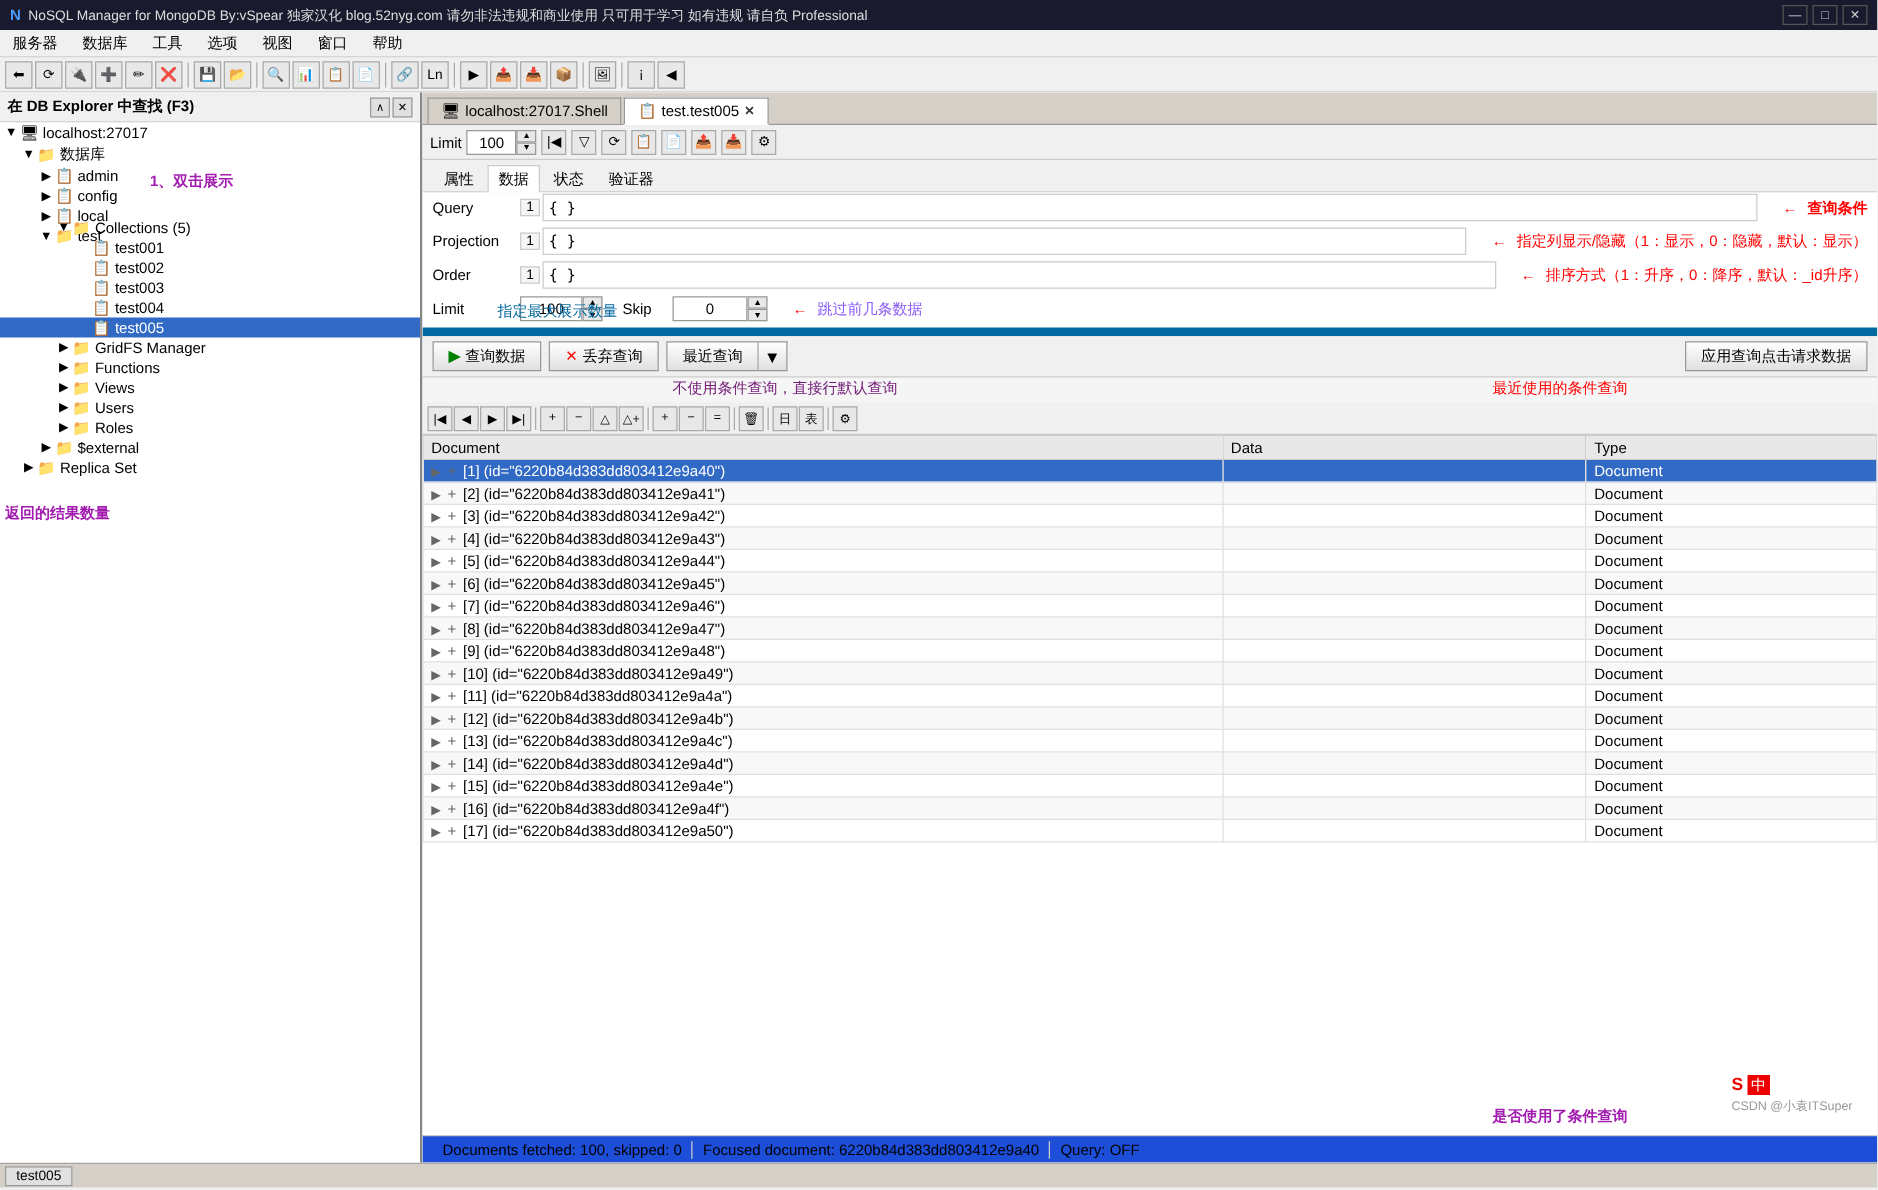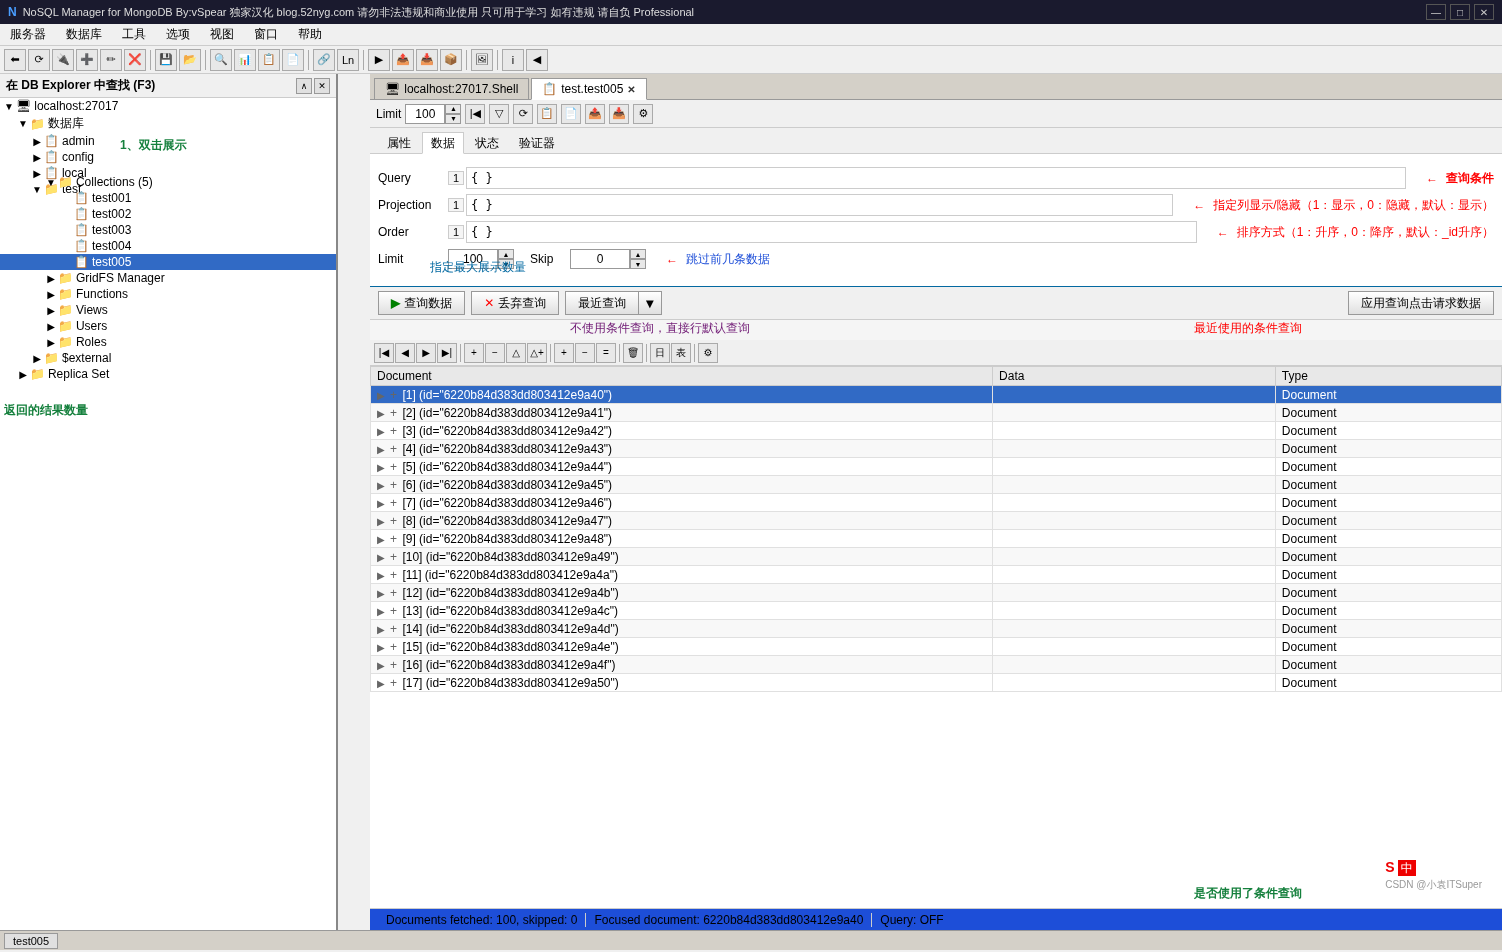--- a/index.html
+++ b/index.html
@@ -50,21 +50,20 @@
       cursor: pointer;
       display: flex; align-items: center; justify-content: center;
       font-size: 11px;
     }
     .tb-separator { width: 1px; height: 20px; background: #aaa; margin: 0 2px; }
 
     
     .main-layout {
       display: flex;
       height: calc(952px - 24px - 22px - 28px - 22px);
-      gap: 32px;
     }
 
     
     .left-panel {
       width: 338px;
       min-width: 338px;
       background: #fff;
       border-right: 2px solid #888;
       display: flex;
       flex-direction: column;
@@ -144,22 +143,22 @@
       gap: 2px;
       border-bottom: 1px solid #ccc;
       height: 26px;
     }
     .prop-tab { padding: 2px 8px; font-size: 12px; cursor: pointer; border: 1px solid transparent; }
     .prop-tab.active { background: #fff; border: 1px solid #ccc; border-bottom: 1px solid #fff; margin-bottom: -1px; }
 
     
     .query-form {
       background: #fff;
-      border-bottom: 1px solid #0369a1;
-      padding: 12px 8px;
+      border-bottom: 7px solid #0369a1;
+      padding: 0 8px;
     }
     .query-row {
       display: flex;
       align-items: center;
       margin-bottom: 3px;
       min-height: 24px;
     }
     .query-label { width: 70px; font-size: 12px; font-weight: normal; color: #000; }
     .query-num { width: 16px; text-align: center; font-size: 11px; color: #000; border: 1px solid #ccc; background: #f5f5f5; margin-right: 2px; }
     .query-input { flex: 1; height: 22px; border: 1px solid #ccc; padding: 1px 4px; font-size: 12px; font-family: monospace; }
@@ -267,21 +266,21 @@
       background: #d4d0c8;
       border-top: 1px solid #999;
       padding: 1px 4px;
       font-size: 12px;
       height: 20px;
       display: flex;
       align-items: center;
     }
     .bottom-tab { padding: 1px 8px; background: #e0e0e0; border: 1px solid #999; cursor: pointer; font-size: 11px; }
     .red-arrow-text {
-      color: #15803d;
+      color: #a21caf;
       font-size: 12px;
       font-weight: bold;
     }
 
     
     ::-webkit-scrollbar { width: 14px; height: 14px; }
     ::-webkit-scrollbar-track { background: #f0f0f0; }
     ::-webkit-scrollbar-thumb { background: #c0c0c0; border: 1px solid #999; }
 
     .num-spinner {
@@ -568,21 +567,21 @@
         </div>
         <span class="query-label" style="width:40px;">Skip</span>
         <div class="limit-group">
           <input type="text" style="width: 60px; height: 20px; border: 1px solid rgb(153, 153, 153); text-align: center; font-size: 12px;" value="0">
           <div class="num-spinner">
             <button class="spin-btn">▲</button>
             <button class="spin-btn">▼</button>
           </div>
         </div>
         <span style="margin-left: 20px; color: red; font-size: 12px; font-weight:bold;">←</span>
-        <span style="margin-left: 8px; color: #1d4ed8; font-size: 12px;">跳过前几条数据</span>
+        <span style="margin-left: 8px; color: #8b5cf6; font-size: 12px;">跳过前几条数据</span>
       </div>
     </div>
 
     <div class="action-row" style="position:relative;">
 
       <span style="position:absolute; top:-28px; left:60px; color:#0369a1; font-size:12px; pointer-events:none;">指定最大展示数量</span>
       <button class="action-btn">
         <span style="color:green; font-weight:bold;">▶</span>
         <span>查询数据</span>
       </button>

